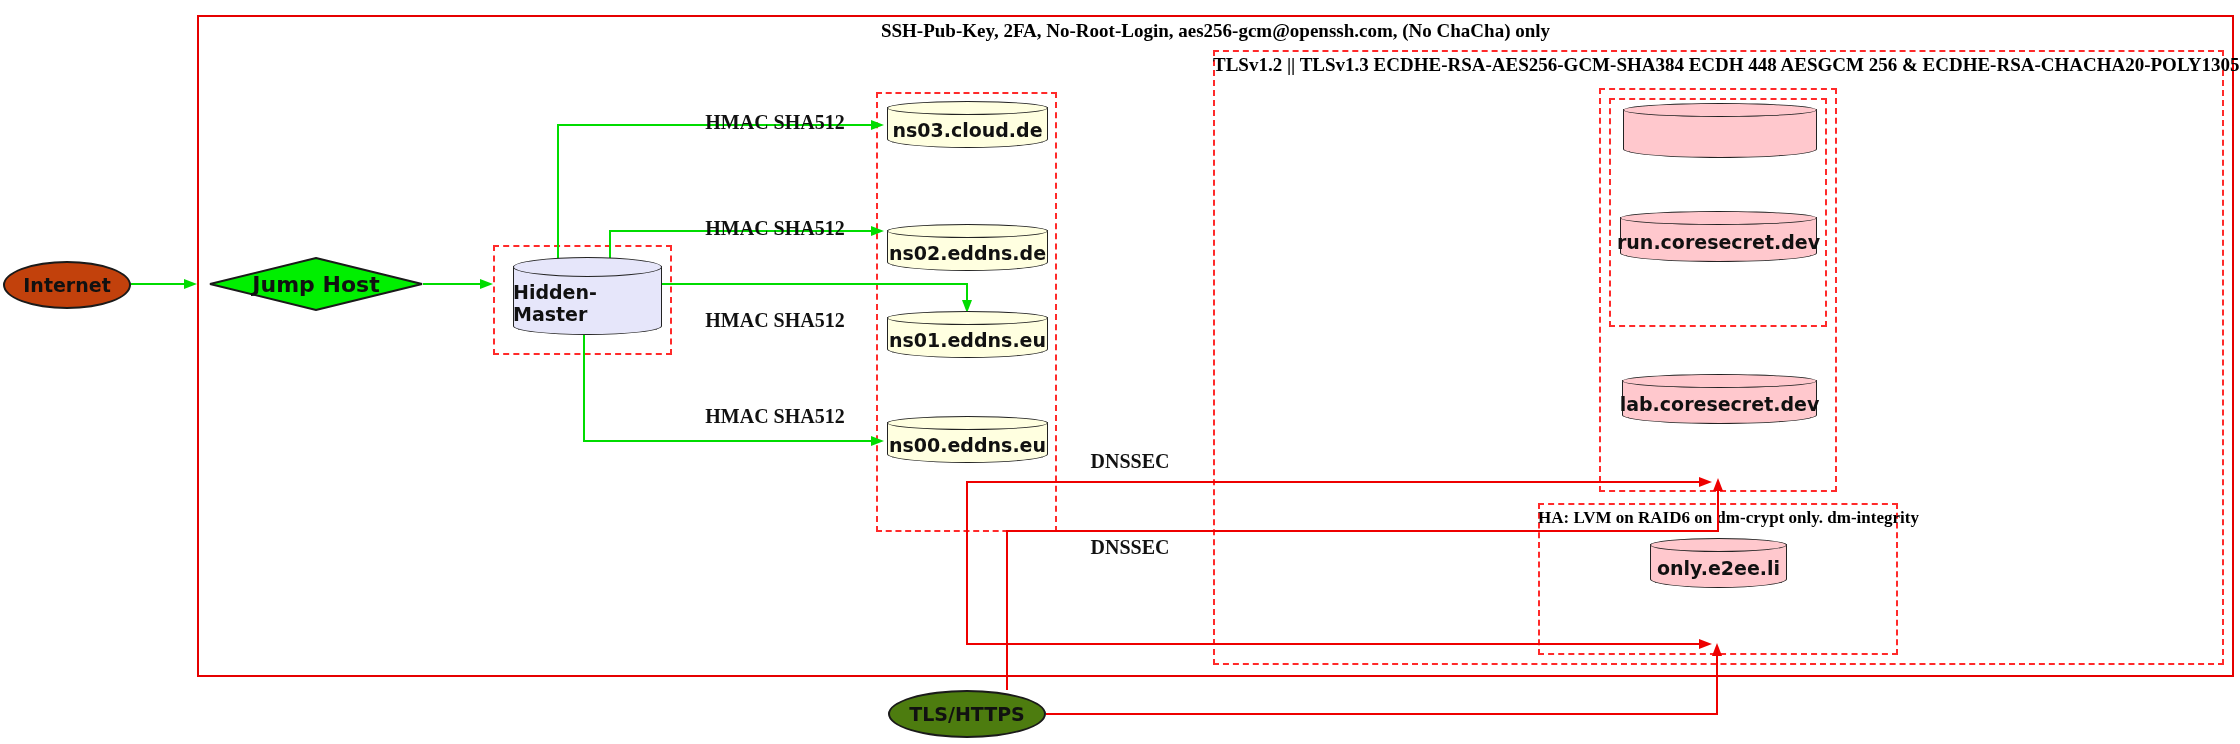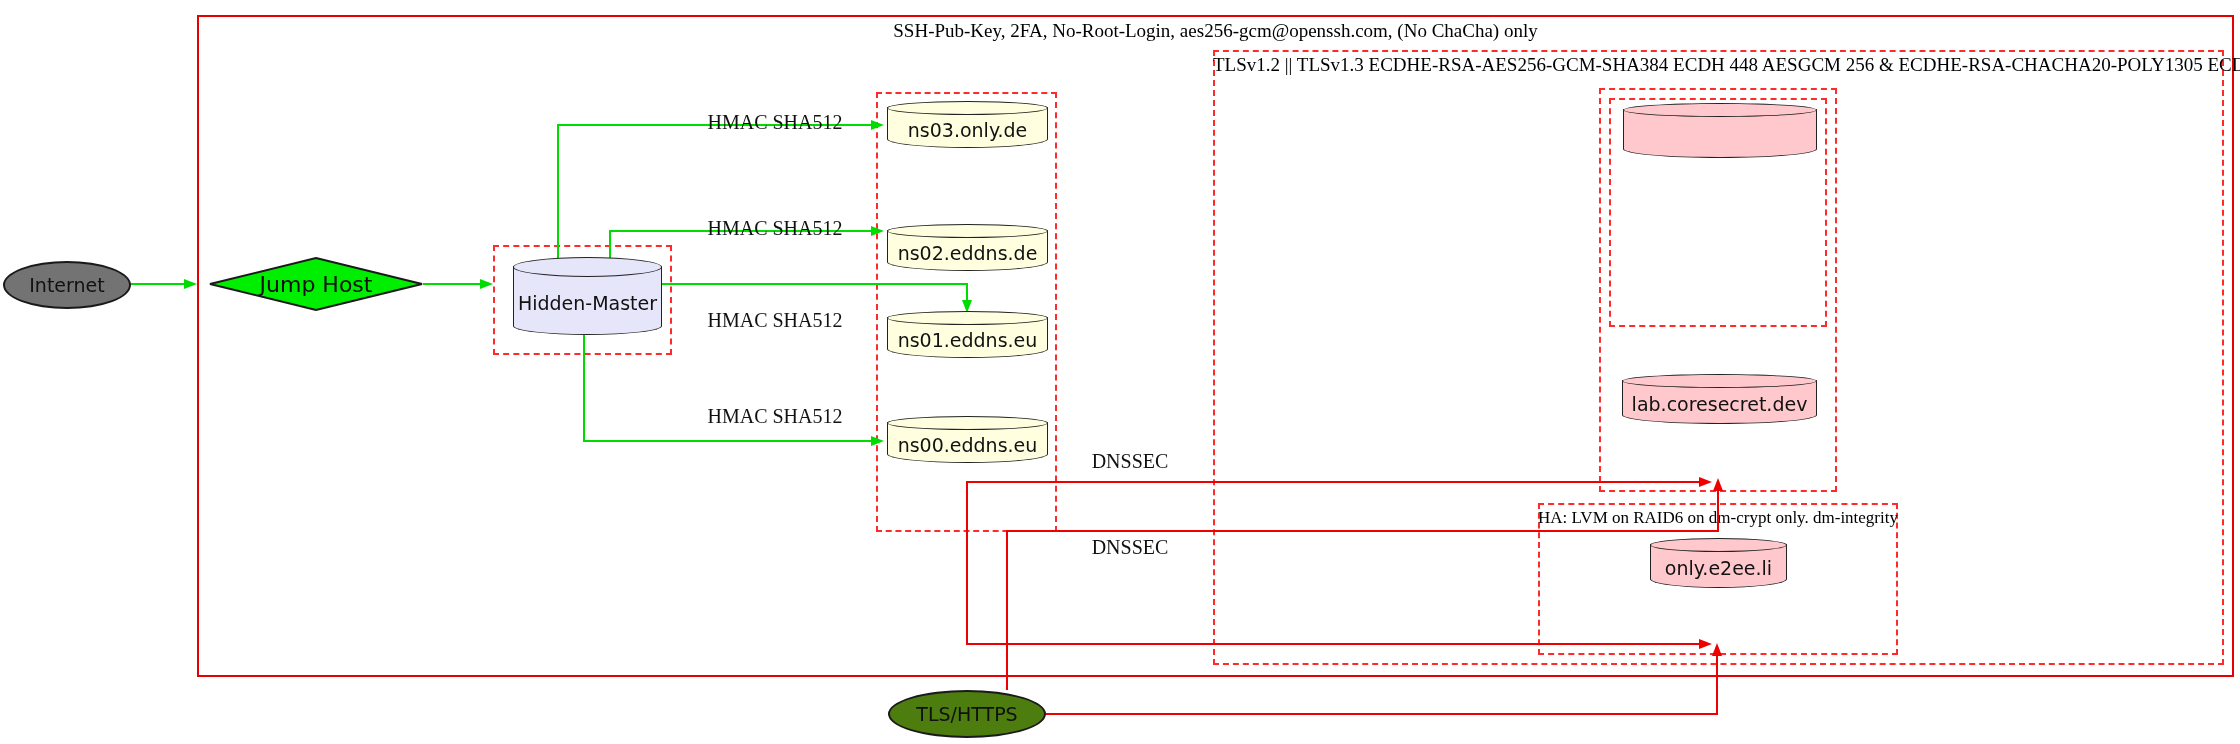--- a/index.html
+++ b/index.html
@@ -1,18 +1,18 @@
 <!DOCTYPE html>
 <html><head>
 <meta charset="utf-8">
 <style>
   html,body{margin:0;padding:0;background:#ffffff;}
   body{width:2240px;height:744px;position:relative;overflow:hidden;
        font-family:"DejaVu Sans",sans-serif;color:#111;}
-  .stage{position:absolute;left:0;top:0;width:2240px;height:656px;}
+  .stage{position:absolute;left:0;top:0;width:2240px;height:656px;font-weight:bold;}
 
   
   .box{position:absolute;box-sizing:border-box;}
   .box.solid{border:2px solid #e60000;}
   .box.dash{border:2px dashed #ff2a2a;}
   .clabel{position:absolute;text-align:center;white-space:nowrap;
           font-family:"Liberation Serif",serif;font-size:19px;color:#000;}
   .clabel.small{font-size:17px;}
 
   
@@ -103,41 +103,41 @@
   <div class="ev red" style="left:1716px;top:656px;height:59px;"></div>
   <div class="arr arr-u red" style="left:1712px;top:643px;"></div>
 
   <div class="elabel" style="left:700px;top:111px;width:150px;">HMAC SHA512</div>
   <div class="elabel" style="left:700px;top:217px;width:150px;">HMAC SHA512</div>
   <div class="elabel" style="left:700px;top:309px;width:150px;">HMAC SHA512</div>
   <div class="elabel" style="left:700px;top:405px;width:150px;">HMAC SHA512</div>
   <div class="elabel" style="left:1080px;top:450px;width:100px;">DNSSEC</div>
   <div class="elabel" style="left:1080px;top:536px;width:100px;">DNSSEC</div>
 
-  <div class="node ellipse" style="left:3px;top:261px;width:128px;height:48px;background:#737373;">
+  <div class="node ellipse" style="left:3px;top:261px;width:128px;height:48px;background:#c2410c;">
     <span>Internet</span>
   </div>
 
   <div class="node diamond" style="left:208px;top:257px;width:216px;height:54px;">
     <svg viewBox="0 0 216 54" preserveAspectRatio="none">
       <polygon points="108,1 214,27 108,53 2,27" fill="#00ef00" stroke="#1a1a1a" stroke-width="2"></polygon>
     </svg>
     <div class="dlabel">Jump Host</div>
   </div>
 
   <div class="node cyl tall" style="left:513px;top:257px;width:149px;height:78px;--fill:#e6e6fa;">
     <div class="cyl-top"></div>
     <div class="cyl-body"></div>
     <div class="cyl-label">Hidden-Master</div>
   </div>
 
   <div class="node cyl" style="left:887px;top:101px;width:161px;height:47px;--fill:#ffffe0;">
     <div class="cyl-top"></div>
     <div class="cyl-body"></div>
-    <div class="cyl-label">ns03.only.de</div>
+    <div class="cyl-label">ns03.cloud.de</div>
   </div>
 
   <div class="node cyl" style="left:887px;top:224px;width:161px;height:47px;--fill:#ffffe0;">
     <div class="cyl-top"></div>
     <div class="cyl-body"></div>
     <div class="cyl-label">ns02.eddns.de</div>
   </div>
 
   <div class="node cyl" style="left:887px;top:311px;width:161px;height:47px;--fill:#ffffe0;">
     <div class="cyl-top"></div>
@@ -149,20 +149,25 @@
     <div class="cyl-top"></div>
     <div class="cyl-body"></div>
     <div class="cyl-label">ns00.eddns.eu</div>
   </div>
 
   <div class="node cyl" style="left:1623px;top:103px;width:194px;height:55px;--fill:#ffc8cd;">
     <div class="cyl-top"></div>
     <div class="cyl-body"></div>
   </div>
 
+  <div class="node cyl" style="left:1620px;top:211px;width:197px;height:51px;--fill:#ffc8cd;">
+    <div class="cyl-top"></div>
+    <div class="cyl-body"></div>
+    <div class="cyl-label">run.coresecret.dev</div>
+  </div>
 
   <div class="node cyl" style="left:1622px;top:374px;width:195px;height:50px;padding-left:22px;--fill:#ffc8cd;">
     <div class="cyl-top"></div>
     <div class="cyl-body"></div>
     <div class="cyl-label">lab.coresecret.dev</div>
   </div>
 
   <div class="node cyl" style="left:1650px;top:538px;width:137px;height:50px;--fill:#ffc8cd;">
     <div class="cyl-top"></div>
     <div class="cyl-body"></div>

